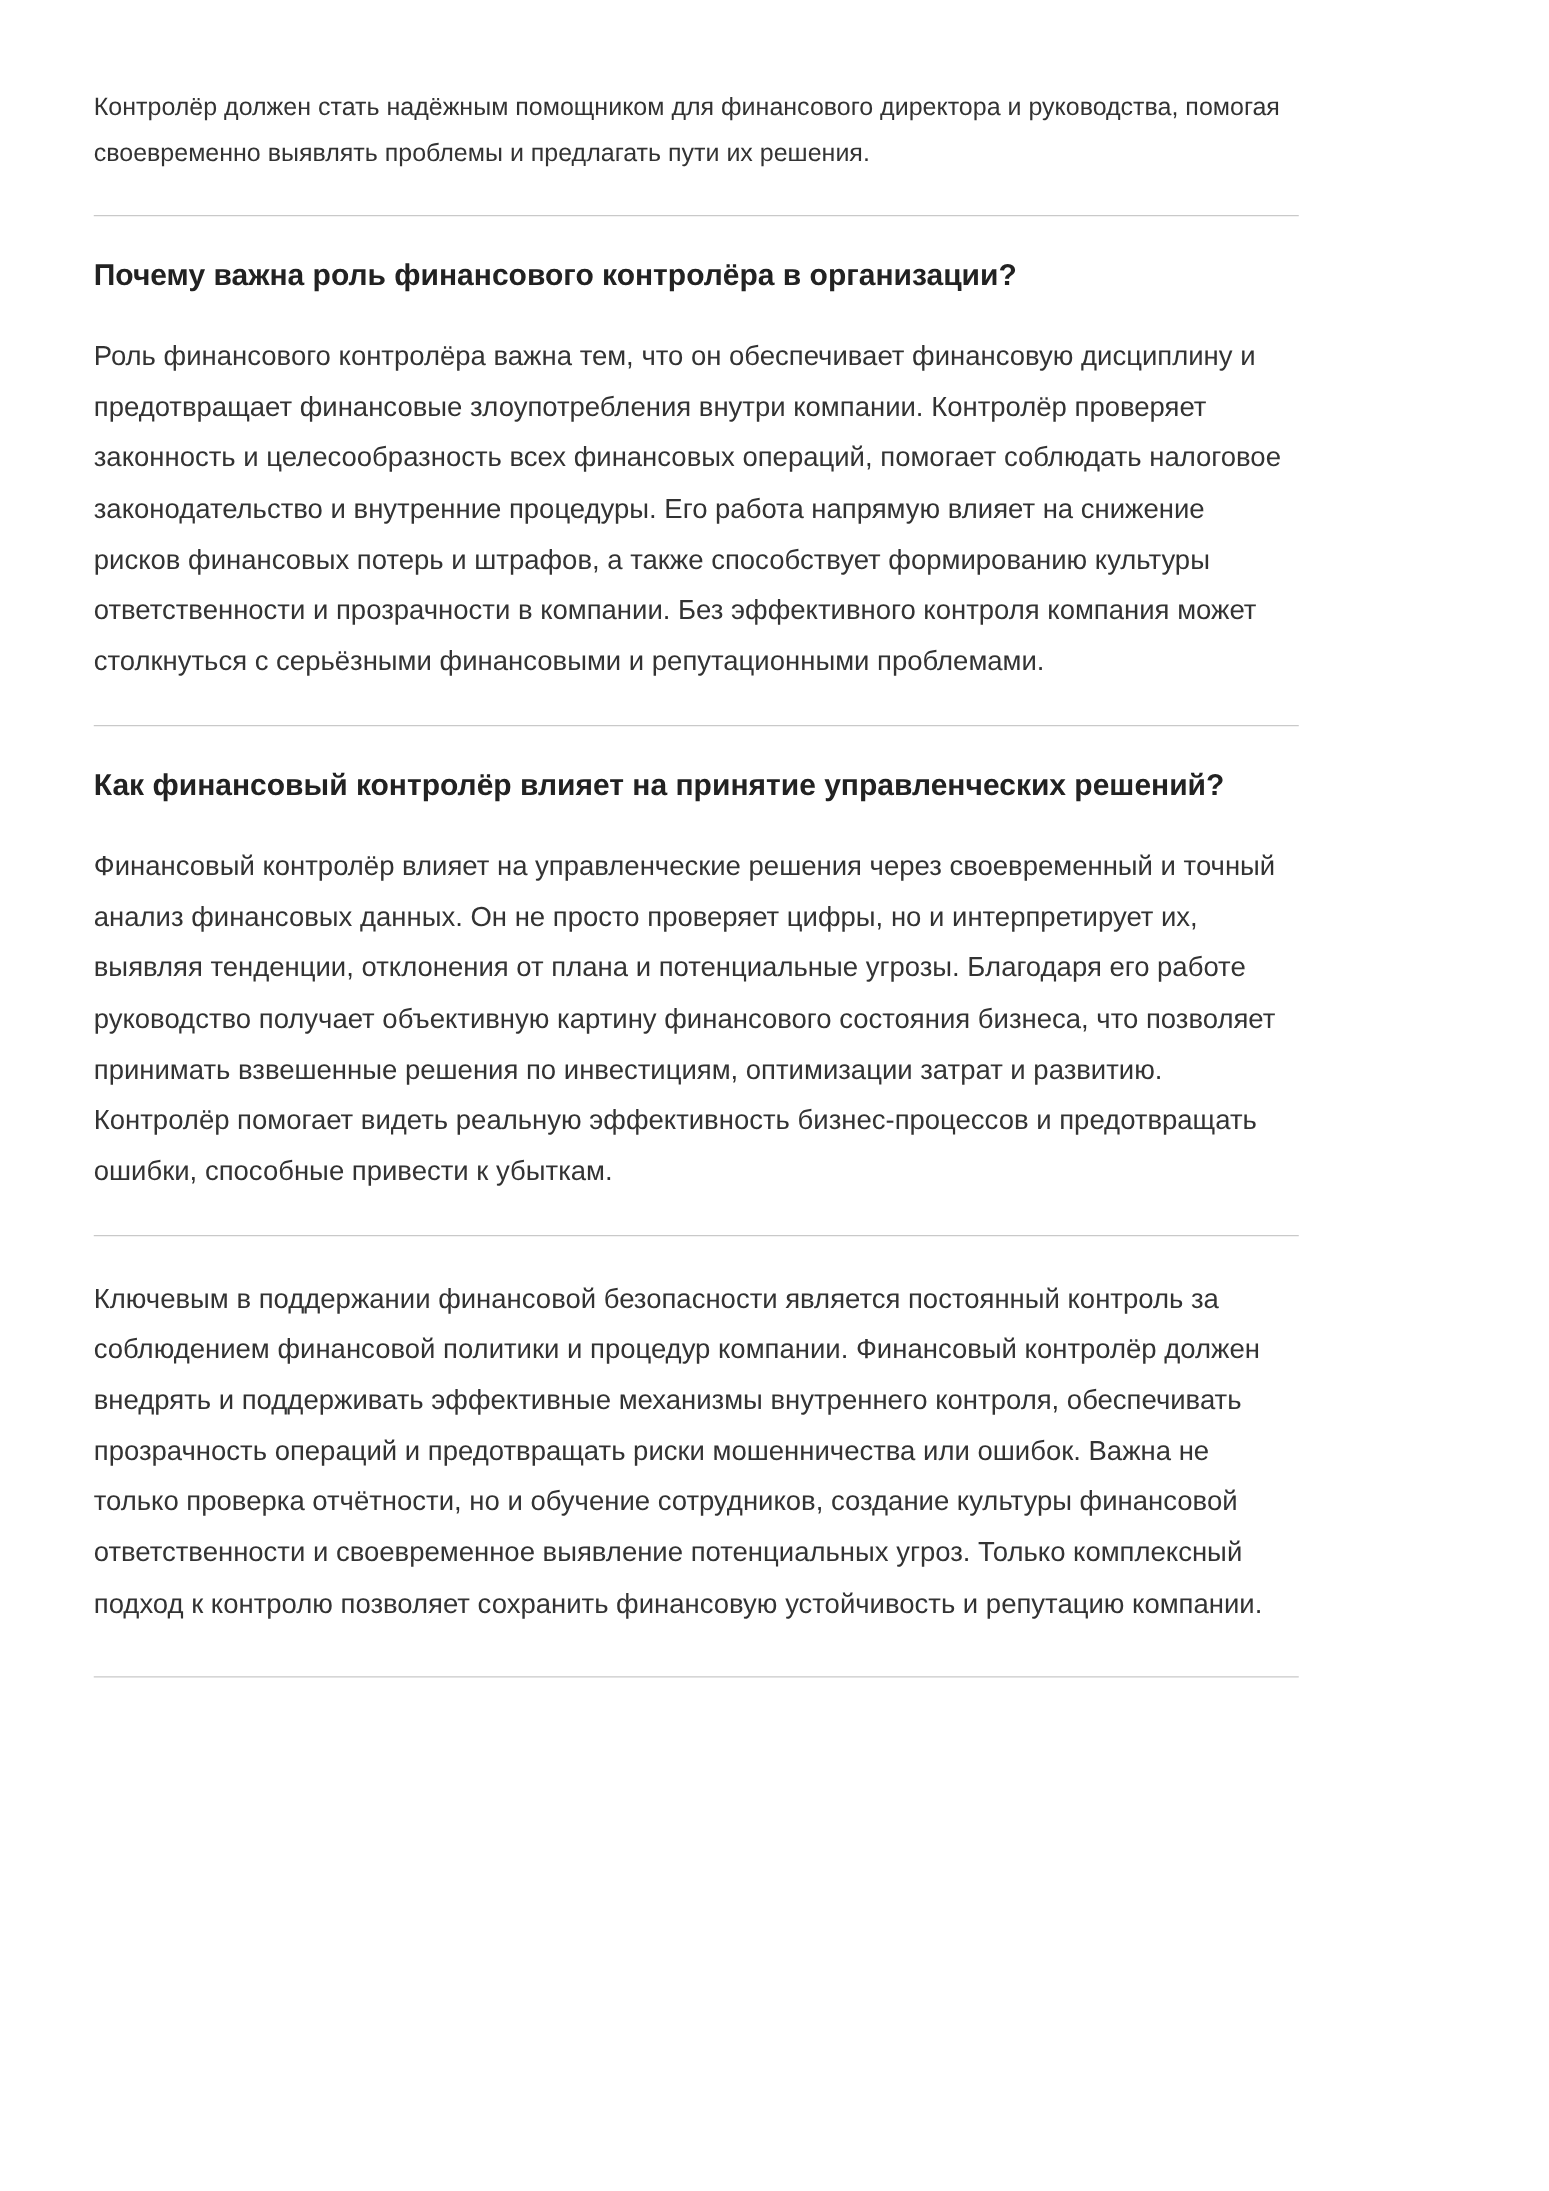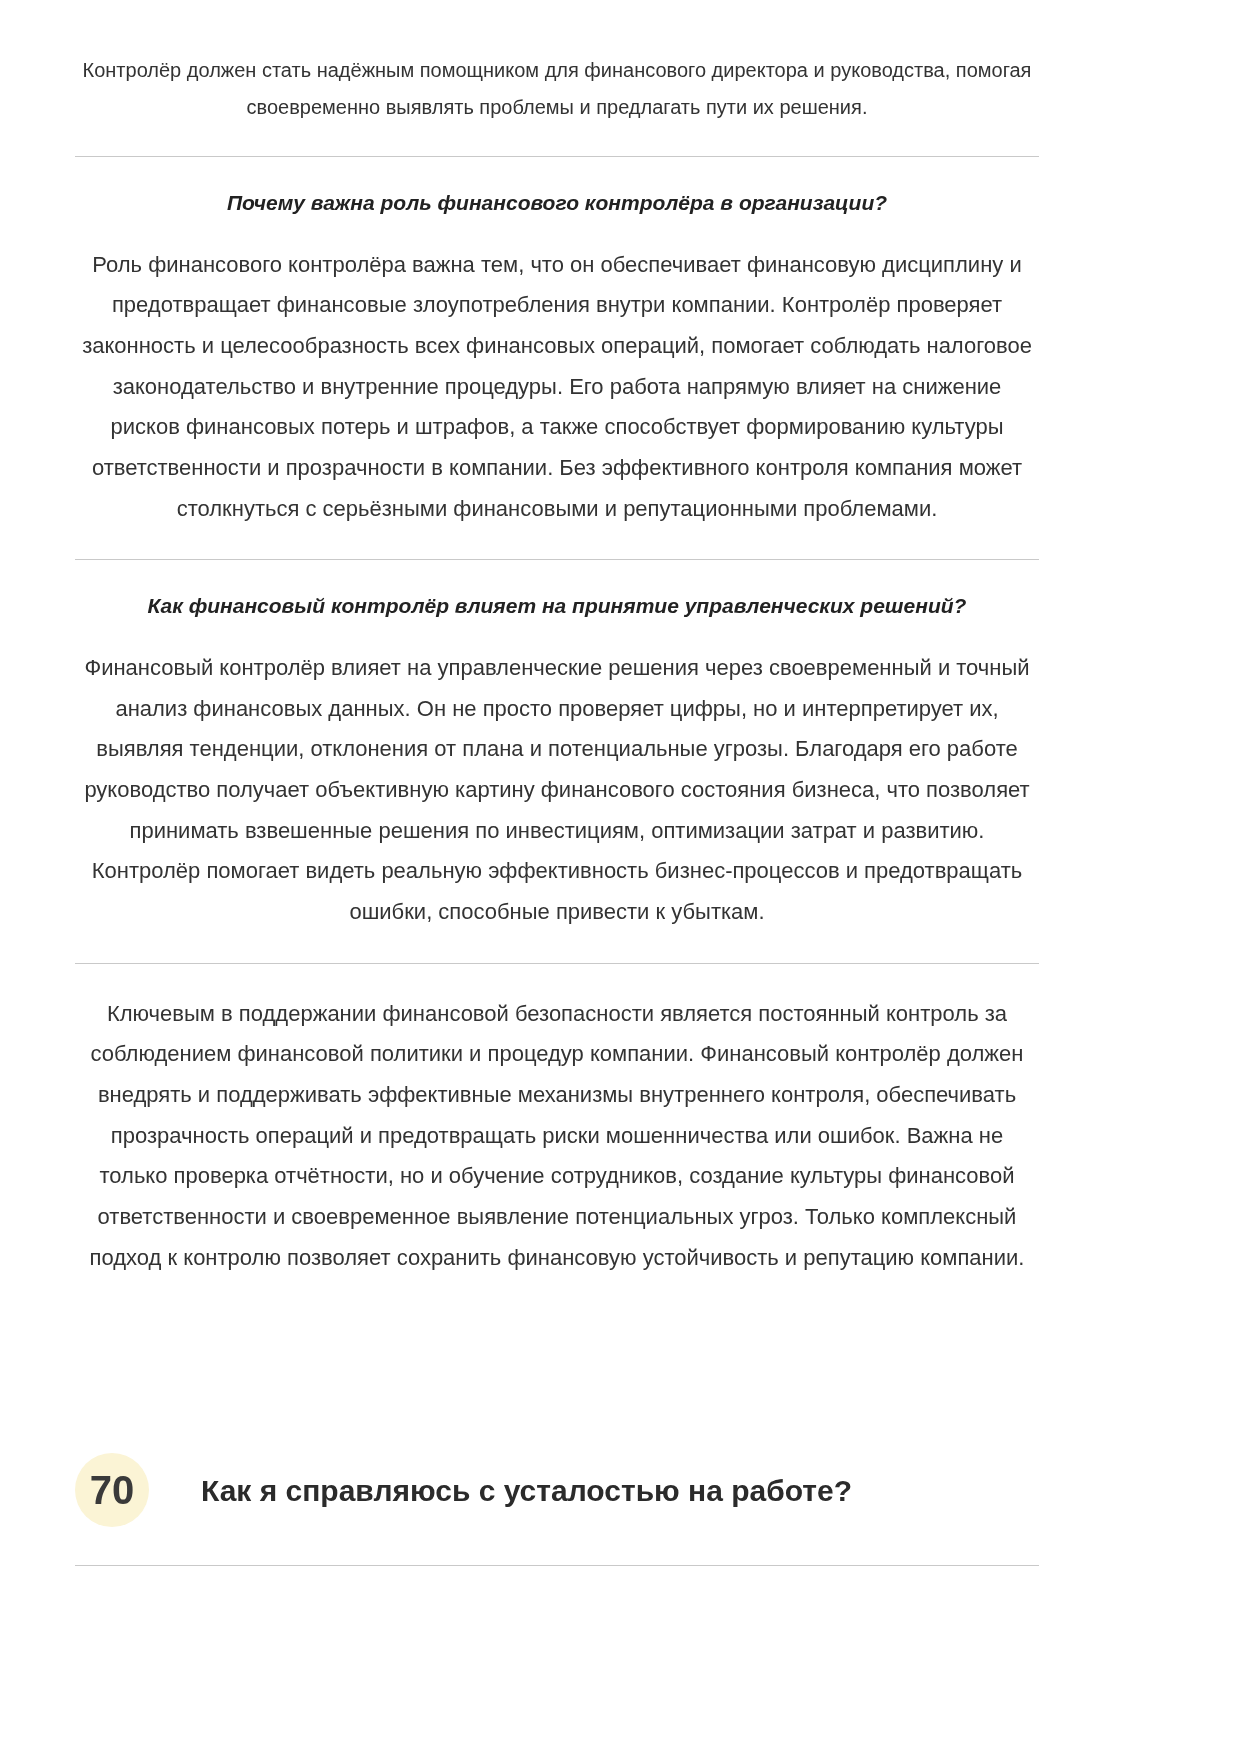--- a/index.html
+++ b/index.html
@@ -10,44 +10,42 @@
   }
 
   body {
     width: 1239px;
     min-height: 1753px;
     margin: 0 auto;
     color: #333333;
   }
 
   .page {
-    padding: 52px 200px 0 75px;
-    text-align: center;
+    padding: 68px 200px 0 75px;
   }
 
   .intro {
     font-size: 20px;
     line-height: 1.85;
     color: #333333;
   }
 
   .divider {
     border: none;
     border-top: 1px solid #c9c9c9;
     margin: 30px 0;
     height: 0;
   }
 
   .qa h2 {
-    font-size: 21px;
+    font-size: 24px;
     font-weight: bold;
     color: #222222;
     margin: 12px 0 26px 0;
     line-height: 1.5;
-    font-style: italic;
   }
 
   .qa p {
     font-size: 22px;
     line-height: 1.85;
     color: #333333;
     margin-bottom: 12px;
   }
 
   .chapter-header {
@@ -102,20 +100,16 @@
     <h2>Как финансовый контролёр влияет на принятие управленческих решений?</h2>
     <p>Финансовый контролёр влияет на управленческие решения через своевременный и точный анализ финансовых данных. Он не просто проверяет цифры, но и интерпретирует их, выявляя тенденции, отклонения от плана и потенциальные угрозы. Благодаря его работе руководство получает объективную картину финансового состояния бизнеса, что позволяет принимать взвешенные решения по инвестициям, оптимизации затрат и развитию. Контролёр помогает видеть реальную эффективность бизнес-процессов и предотвращать ошибки, способные привести к убыткам.</p>
   </section>
 
   <hr class="divider">
 
   <section class="qa">
     <p>Ключевым в поддержании финансовой безопасности является постоянный контроль за соблюдением финансовой политики и процедур компании. Финансовый контролёр должен внедрять и поддерживать эффективные механизмы внутреннего контроля, обеспечивать прозрачность операций и предотвращать риски мошенничества или ошибок. Важна не только проверка отчётности, но и обучение сотрудников, создание культуры финансовой ответственности и своевременное выявление потенциальных угроз. Только комплексный подход к контролю позволяет сохранить финансовую устойчивость и репутацию компании.</p>
   </section>
 
-  <div class="chapter-header">
-    <div class="chapter-number-badge">70</div>
-    <h1 class="chapter-title">Как я справляюсь с усталостью на работе?</h1>
-  </div>
 
   <hr class="divider bottom-divider">
 
 </div>
 
 </body></html>

